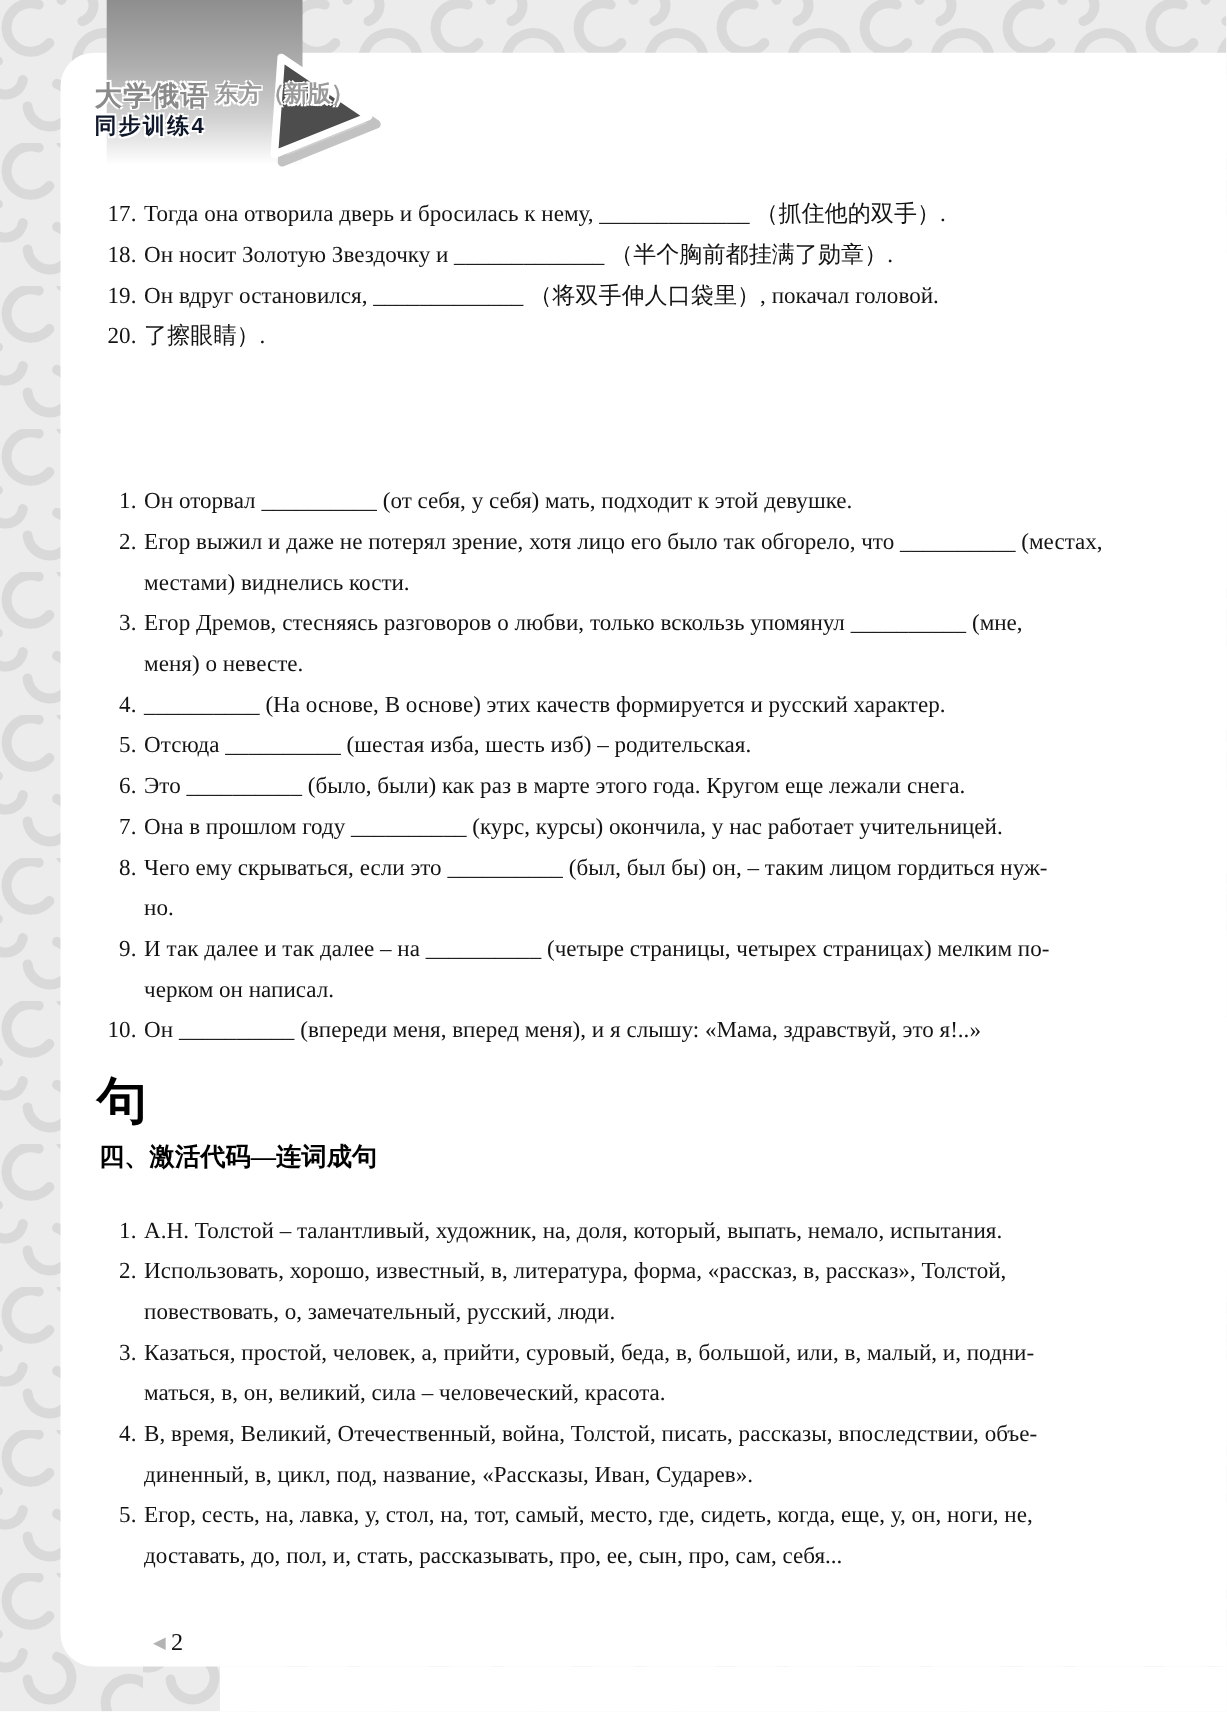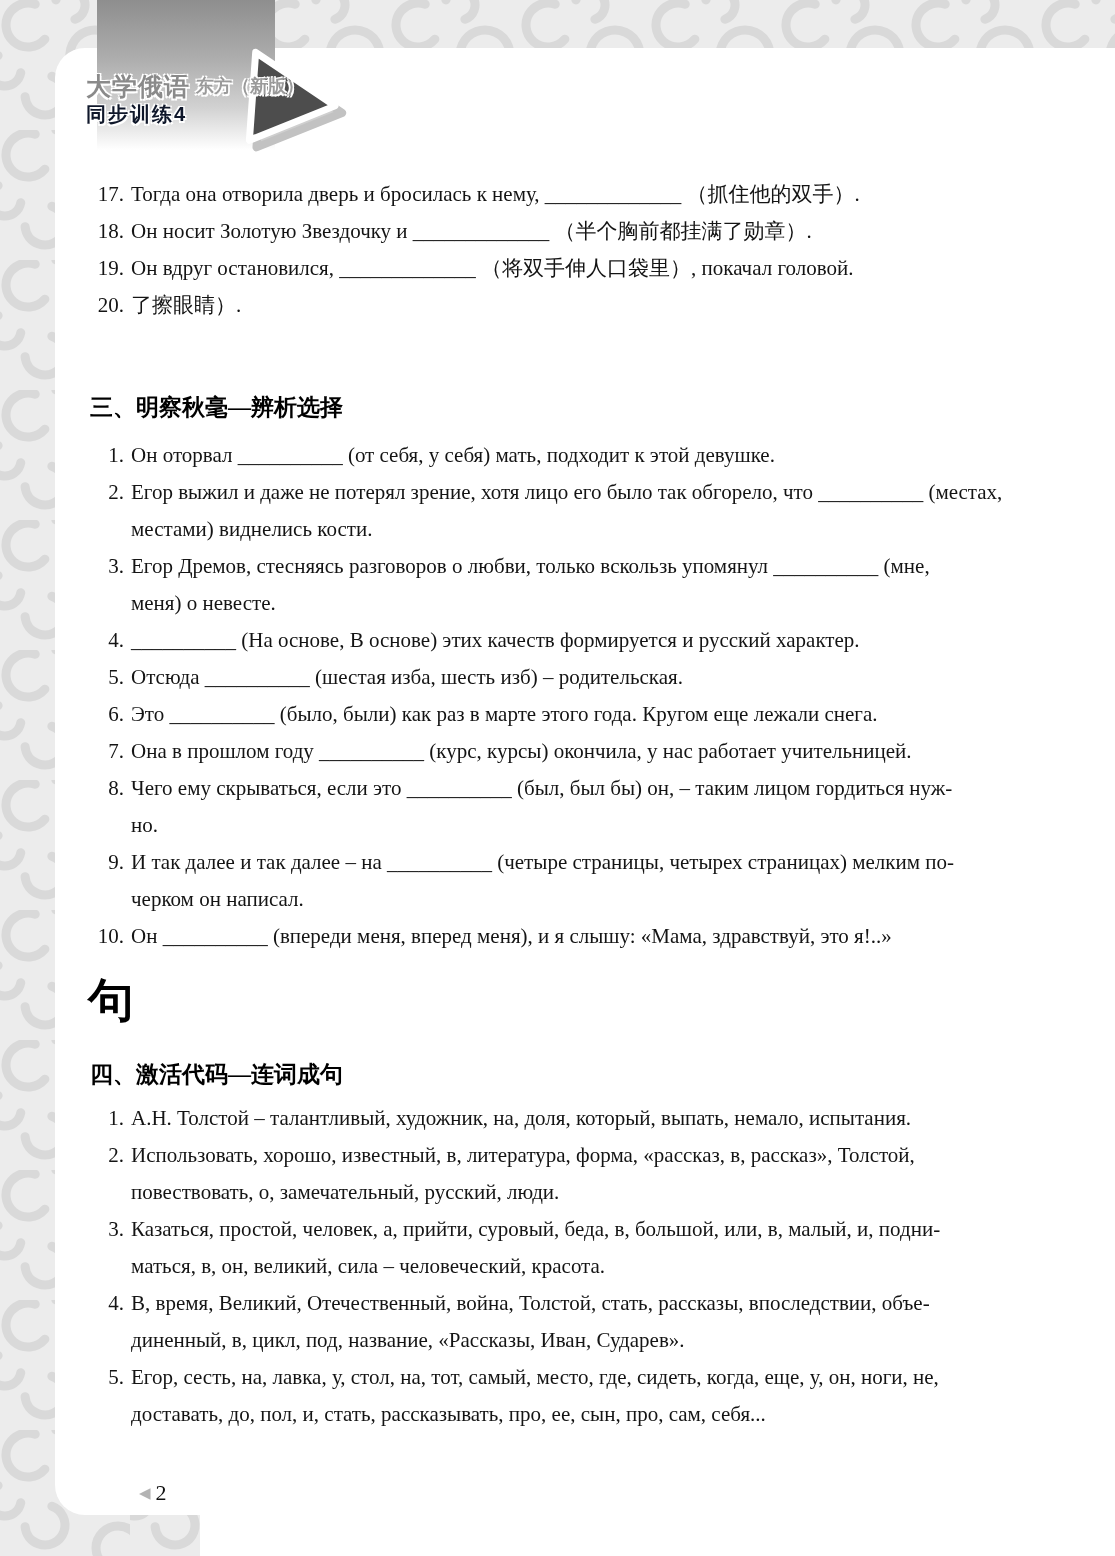--- a/index.html
+++ b/index.html
@@ -27,21 +27,21 @@
     background:linear-gradient(180deg,#8e8e8e 0%,#aeaeae 40%,#d2d2d2 72%,rgba(255,255,255,0) 100%);
   }
   .logo{position:absolute;z-index:3;font-family:"Liberation Sans","DejaVu Sans",sans-serif;}
   .logo-main{
     position:absolute;left:86px;top:70px;width:300px;
     font-size:25px;font-weight:bold;color:#8a8a8a;letter-spacing:1px;
     text-shadow:-1.5px -1.5px 0 #fff,1.5px -1.5px 0 #fff,-1.5px 1.5px 0 #fff,1.5px 1.5px 0 #fff;
     white-space:nowrap;z-index:4;
   }
   .logo-sub{
-    font-size:18px;font-weight:bold;color:#9a9a9a;letter-spacing:0;
+    font-size:21px;font-weight:bold;color:#9a9a9a;letter-spacing:0;
     margin-left:6px;vertical-align:3px;font-family:Liberation Mono, monospace;
   }
   .logo-line2{
     position:absolute;left:86px;top:101px;
     font-size:20px;font-weight:bold;color:#0f172a;letter-spacing:2px;
     text-shadow:-1.5px -1.5px 0 #fff,1.5px -1.5px 0 #fff,-1.5px 1.5px 0 #fff,1.5px 1.5px 0 #fff;
     white-space:nowrap;z-index:4;
   }
   .logo-triangle{position:absolute;left:233px;top:48px;z-index:3;}
   
@@ -124,21 +124,20 @@
         </div>
       </div>
       <div class="item">
         <span class="num">20.</span>
         <div class="txt">
           <div>了擦眼睛）.</div>
         </div>
       </div>
     </div>
 
-  <div class="sec-heading" style="top:389px;">三、明察秋毫—辨析选择</div>
   <div id="block3" class="block" style="top:437px;">
       <div class="item">
         <span class="num">1.</span>
         <div class="txt">
           <div>Он оторвал __________ (от себя, у себя) мать, подходит к этой девушке.</div>
         </div>
       </div>
       <div class="item">
         <span class="num">2.</span>
         <div class="txt">
@@ -194,21 +193,21 @@
       <div class="item">
         <span class="num">10.</span>
         <div class="txt">
           <div>Он __________ (впереди меня, вперед меня), и я слышу: «Мама, здравствуй, это я!..»</div>
         </div>
       </div>
     </div>
 
   <div class="big-char" style="top:975px;">句</div>
 
-  <div class="sec-heading" style="top:1056px;">四、激活代码—连词成句</div>
+  <div class="sec-heading" style="top:1033px;">四、激活代码—连词成句</div>
   <div id="block4" class="block" style="top:1100px;">
       <div class="item">
         <span class="num">1.</span>
         <div class="txt">
           <div>А.Н. Толстой – талантливый, художник, на, доля, который, выпать, немало, испытания.</div>
         </div>
       </div>
       <div class="item">
         <span class="num">2.</span>
         <div class="txt">
@@ -219,21 +218,21 @@
       <div class="item">
         <span class="num">3.</span>
         <div class="txt">
           <div>Казаться, простой, человек, а, прийти, суровый, беда, в, большой, или, в, малый, и, подни-</div>
           <div>маться, в, он, великий, сила – человеческий, красота.</div>
         </div>
       </div>
       <div class="item">
         <span class="num">4.</span>
         <div class="txt">
-          <div>В, время, Великий, Отечественный, война, Толстой, стать, рассказы, впоследствии, объе-</div>
+          <div>В, время, Великий, Отечественный, война, Толстой, писать, рассказы, впоследствии, объе-</div>
           <div>диненный, в, цикл, под, название, «Рассказы, Иван, Сударев».</div>
         </div>
       </div>
       <div class="item">
         <span class="num">5.</span>
         <div class="txt">
           <div>Егор, сесть, на, лавка, у, стол, на, тот, самый, место, где, сидеть, когда, еще, у, он, ноги, не,</div>
           <div>доставать, до, пол, и, стать, рассказывать, про, ее, сын, про, сам, себя...</div>
         </div>
       </div>

